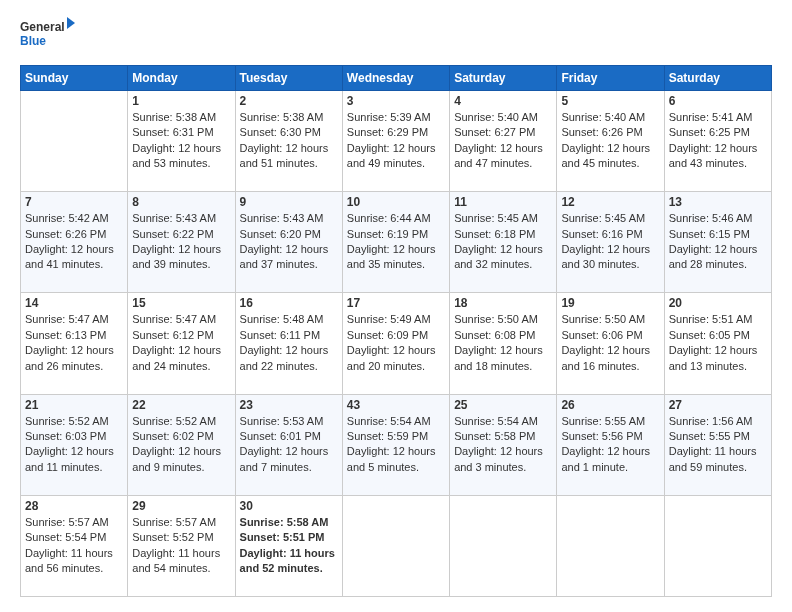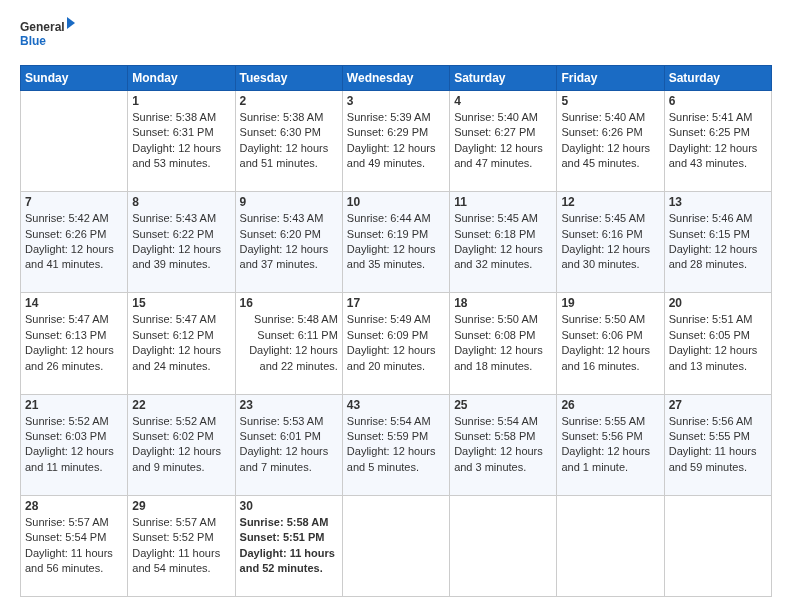--- a/index.html
+++ b/index.html
@@ -223,21 +223,21 @@
           </td>
           <td>
             <span class="day-number">15</span>
             <div class="day-info" style="white-space: pre-line;">Sunrise: 5:47 AM
 Sunset: 6:12 PM
 Daylight: 12 hours
 and 24 minutes.</div>
           </td>
           <td>
             <span class="day-number">16</span>
-            <div class="day-info" style="white-space: pre-line; text-align: right;">Sunrise: 5:48 AM
+            <div class="day-info" style="white-space: pre-line;">Sunrise: 5:48 AM
 Sunset: 6:11 PM
 Daylight: 12 hours
 and 22 minutes.</div>
           </td>
           <td>
             <span class="day-number">17</span>
             <div class="day-info" style="white-space: pre-line;">Sunrise: 5:49 AM
 Sunset: 6:09 PM
 Daylight: 12 hours
 and 20 minutes.</div>
@@ -302,21 +302,21 @@
           </td>
           <td>
             <span class="day-number">26</span>
             <div class="day-info" style="white-space: pre-line;">Sunrise: 5:55 AM
 Sunset: 5:56 PM
 Daylight: 12 hours
 and 1 minute.</div>
           </td>
           <td>
             <span class="day-number">27</span>
-            <div class="day-info" style="white-space: pre-line;">Sunrise: 5:56 AM
+            <div class="day-info" style="white-space: pre-line;">Sunrise: 1:56 AM
 Sunset: 5:55 PM
 Daylight: 11 hours
 and 59 minutes.</div>
           </td>
         </tr>
         <tr>
           <td>
             <span class="day-number">28</span>
             <div class="day-info" style="white-space: pre-line;">Sunrise: 5:57 AM
 Sunset: 5:54 PM

